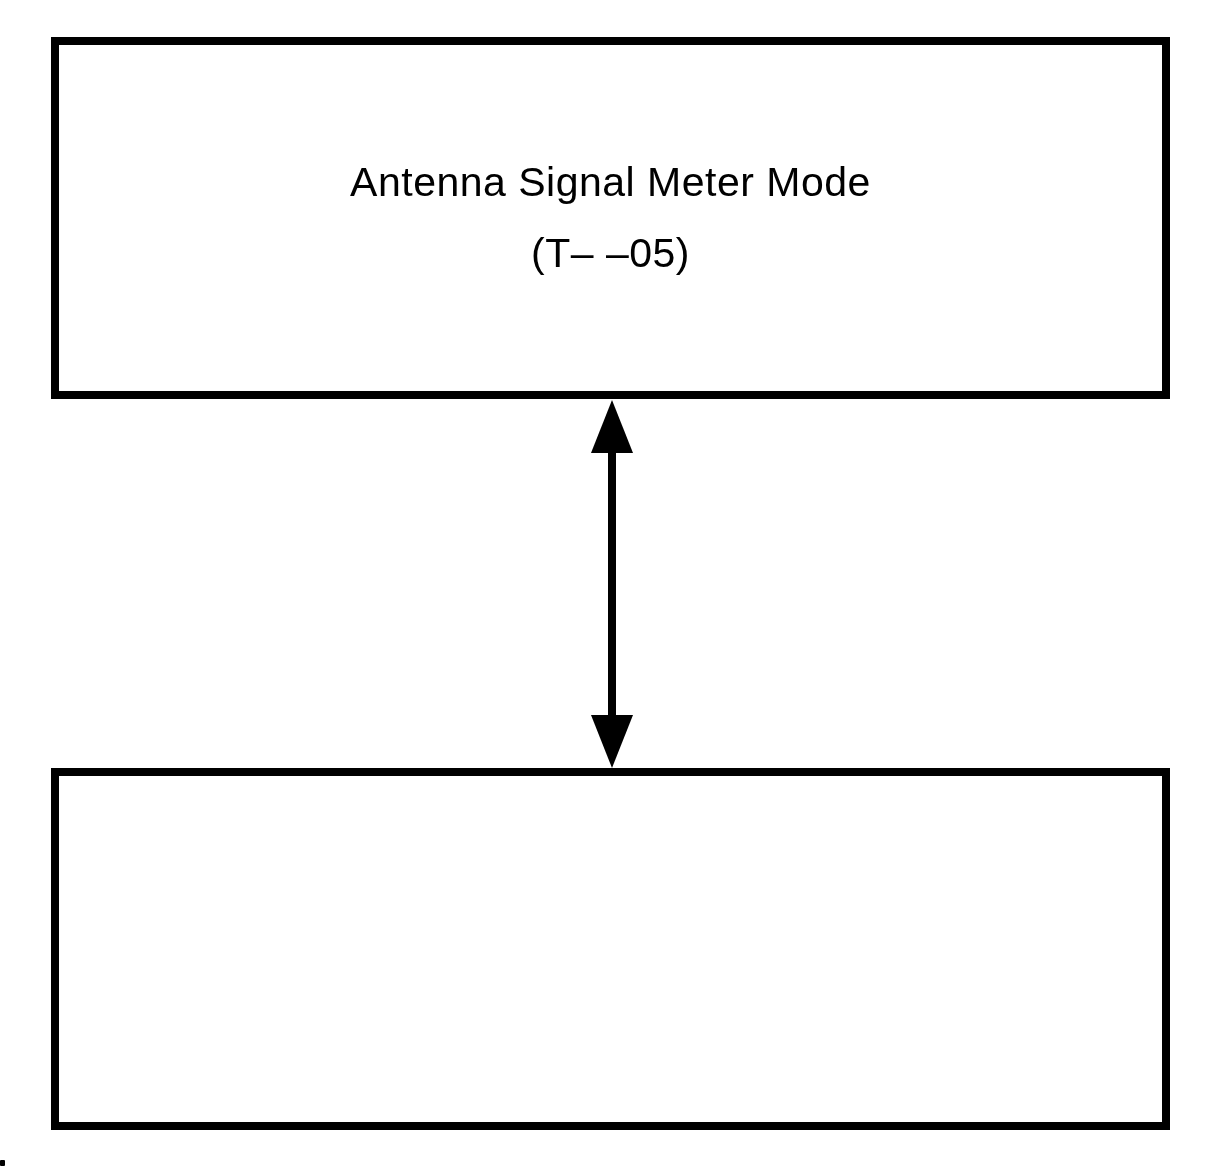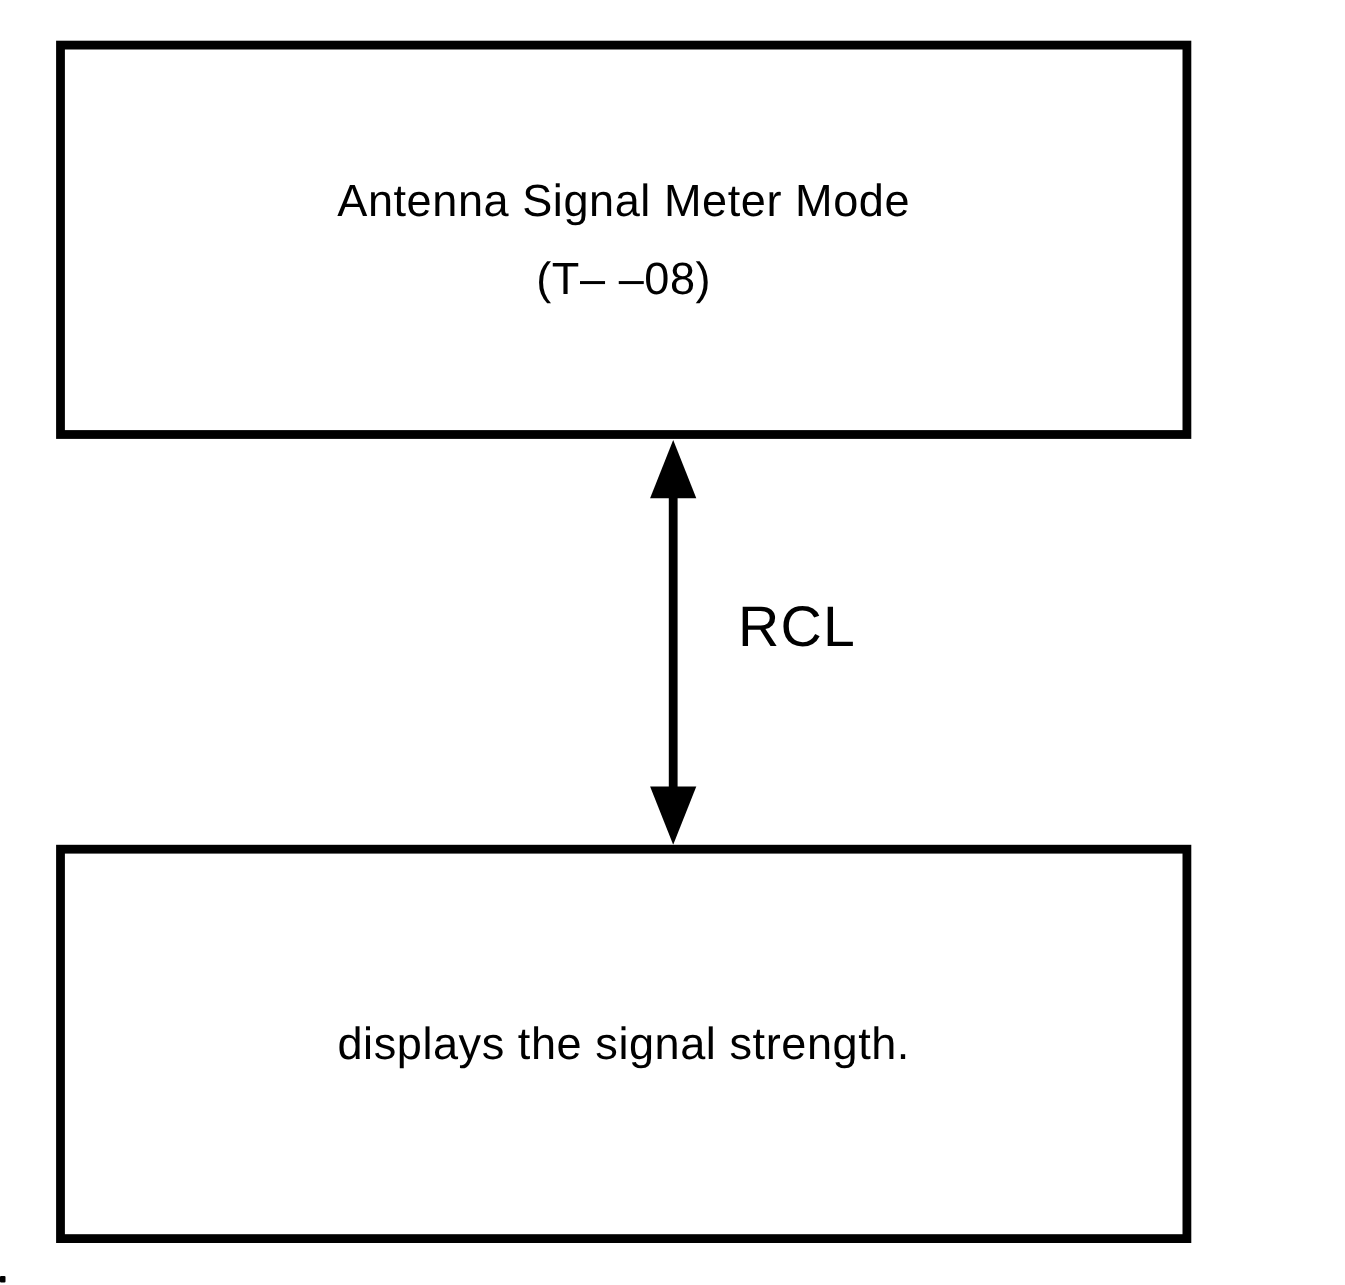--- a/index.html
+++ b/index.html
@@ -11,21 +11,21 @@
     width: 1223px;
     height: 1168px;
     background: #ffffff;
     color: #000000;
     font-family: "Liberation Sans", sans-serif;
     overflow: hidden;
   }
   .box {
     position: absolute;
     left: 51px;
-    width: 1032px;
+    width: 1119px;
     height: 362px;
     border: 8px solid #000000;
     box-sizing: border-box;
     background: #ffffff;
     display: flex;
     flex-direction: column;
     align-items: center;
     justify-content: center;
     text-align: center;
     font-size: 41px;
@@ -59,30 +59,28 @@
     border-radius: 1px;
   }
 </style>
 </head>
 <body>
 
 <div class="canvas">
 
   <div class="box top-box">
     <div>Antenna Signal Meter Mode</div>
-    <div>(T– –08)</div>
+    <div>(T– –05)</div>
   </div>
 
   <svg class="connector-svg" viewBox="0 0 62 368" xmlns="http://www.w3.org/2000/svg" aria-hidden="true">
     <line x1="31" y1="46" x2="31" y2="322" stroke="#000000" stroke-width="8"></line>
     <polygon points="31,0 10,53 52,53" fill="#000000"></polygon>
     <polygon points="31,368 10,315 52,315" fill="#000000"></polygon>
   </svg>
 
-  <div class="connector-label">RCL</div>
 
   <div class="box bottom-box">
-    <div>displays the signal strength.</div>
   </div>
 
   <div class="stray-mark"></div>
 
 </div>
 
 </body></html>

